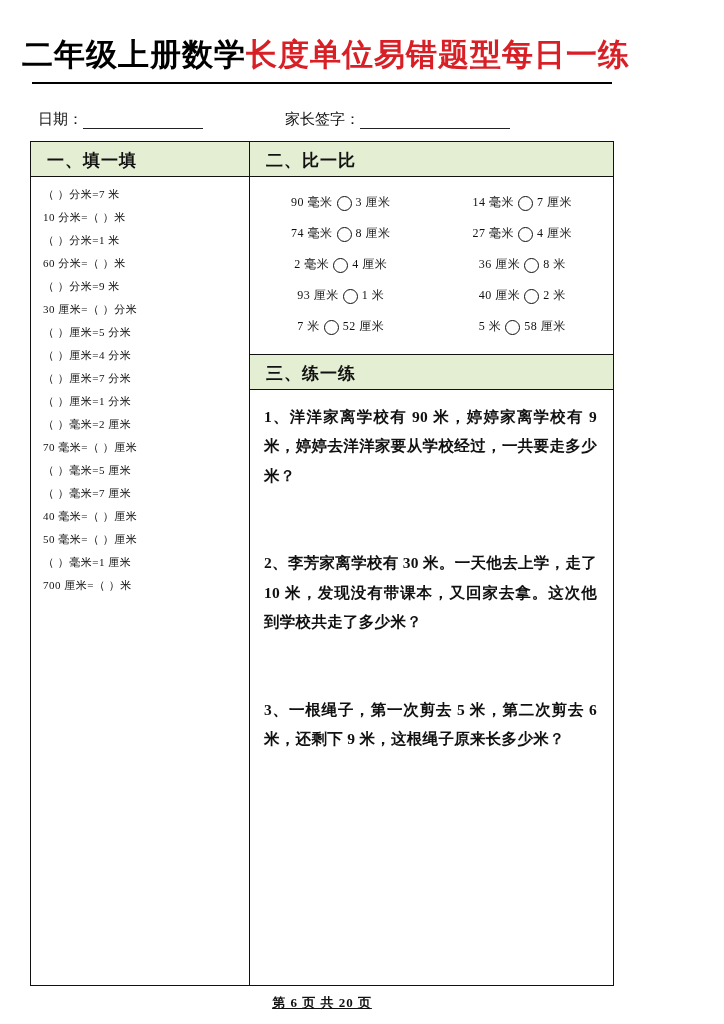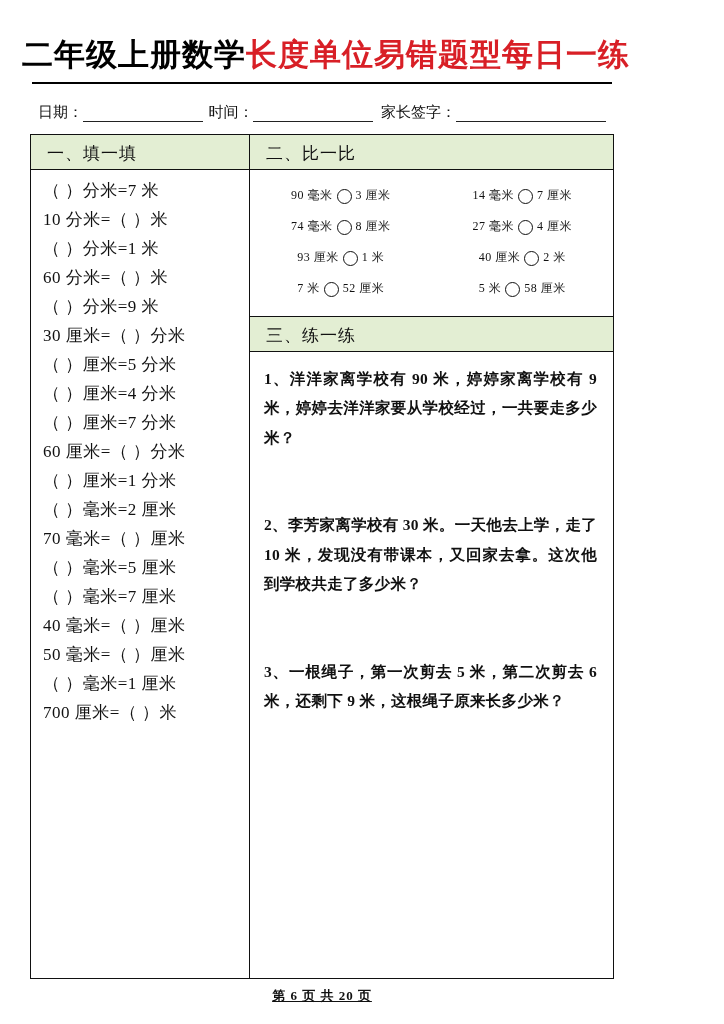--- a/index.html
+++ b/index.html
@@ -38,21 +38,21 @@
   .title-rule {
     border: none;
     border-top: 2px solid #000;
     margin: 6px 10px 0 10px;
   }
 
   
   .info-row {
     display: flex;
     align-items: flex-end;
-    margin: 19px 16px 12px 16px;
+    margin: 26px 16px 12px 16px;
     font-size: 15px;
   }
   .info-item {
     display: flex;
     align-items: flex-end;
     white-space: nowrap;
   }
   .info-label { font-size: 15px; }
   .info-blank {
     display: inline-block;
@@ -81,29 +81,29 @@
   }
   .col-right {
     flex: 1;
     display: flex;
     flex-direction: column;
   }
   .section-head {
     background: #e3eed3;
     border-bottom: 1px solid #111;
     font-size: 17px;
-    font-weight: normal;
+    font-weight: bold;
     padding: 7px 0 7px 16px;
     letter-spacing: 1px;
     box-sizing: border-box;
     height: 35px;
   }
   .fill-list {
     padding: 6px 0 0 12px;
-    font-size: 17px;
+    font-size: 11px;
     line-height: 1.0;
   }
   .fill-item {
     padding: 6px 0 6px 0;
     white-space: nowrap;
     letter-spacing: 0.5px;
   }
 
   
   .compare-body {
@@ -164,24 +164,20 @@
     <span class="t-black">二年级上册数学</span><span class="t-red">长度单位易错题型每日一练</span>
   </div>
   <hr class="title-rule">
 
   <div class="info-row">
     <div class="info-item">
       <span class="info-label">日期：</span>
       <span class="info-blank blank-date"></span>
     </div>
     <div class="sp1"></div>
-    <div class="info-item">
-      <span class="info-label">时间：</span>
-      <span class="info-blank blank-time"></span>
-    </div>
     <div class="sp2"></div>
     <div class="info-item">
       <span class="info-label">家长签字：</span>
       <span class="info-blank blank-sign"></span>
     </div>
   </div>
 
   <div class="grid">
 
     <div class="col-left">
@@ -189,21 +185,20 @@
       <div class="fill-list">
         <div class="fill-item">（    ）分米=7 米</div>
         <div class="fill-item">10 分米=（    ）米</div>
         <div class="fill-item">（    ）分米=1 米</div>
         <div class="fill-item">60 分米=（    ）米</div>
         <div class="fill-item">（    ）分米=9 米</div>
         <div class="fill-item">30 厘米=（    ）分米</div>
         <div class="fill-item">（    ）厘米=5 分米</div>
         <div class="fill-item">（    ）厘米=4 分米</div>
         <div class="fill-item">（    ）厘米=7 分米</div>
-        <div class="fill-item">60 厘米=（    ）分米</div>
         <div class="fill-item">（    ）厘米=1 分米</div>
         <div class="fill-item">（    ）毫米=2 厘米</div>
         <div class="fill-item">70 毫米=（    ）厘米</div>
         <div class="fill-item">（    ）毫米=5 厘米</div>
         <div class="fill-item">（    ）毫米=7 厘米</div>
         <div class="fill-item">40 毫米=（    ）厘米</div>
         <div class="fill-item">50 毫米=（    ）厘米</div>
         <div class="fill-item">（    ）毫米=1 厘米</div>
         <div class="fill-item">700 厘米=（    ）米</div>
       </div>
@@ -215,20 +210,24 @@
       <div class="compare-body">
         <div class="cmp-row">
           <div class="cmp-cell"><span>90 毫米</span><span class="circ"></span><span>3 厘米</span></div>
           <div class="cmp-cell"><span>14 毫米</span><span class="circ"></span><span>7 厘米</span></div>
         </div>
         <div class="cmp-row">
           <div class="cmp-cell"><span>74 毫米</span><span class="circ"></span><span>8 厘米</span></div>
           <div class="cmp-cell"><span>27 毫米</span><span class="circ"></span><span>4 厘米</span></div>
         </div>
         <div class="cmp-row">
+          <div class="cmp-cell"><span>2 毫米</span><span class="circ"></span><span>4 厘米</span></div>
+          <div class="cmp-cell"><span>36 厘米</span><span class="circ"></span><span>8 米</span></div>
+        </div>
+        <div class="cmp-row">
           <div class="cmp-cell"><span>93 厘米</span><span class="circ"></span><span>1 米</span></div>
           <div class="cmp-cell"><span>40 厘米</span><span class="circ"></span><span>2 米</span></div>
         </div>
         <div class="cmp-row">
           <div class="cmp-cell"><span>7 米</span><span class="circ"></span><span>52 厘米</span></div>
           <div class="cmp-cell"><span>5 米</span><span class="circ"></span><span>58 厘米</span></div>
         </div>
       </div>
 
       <div class="section-head">三、练一练</div>

